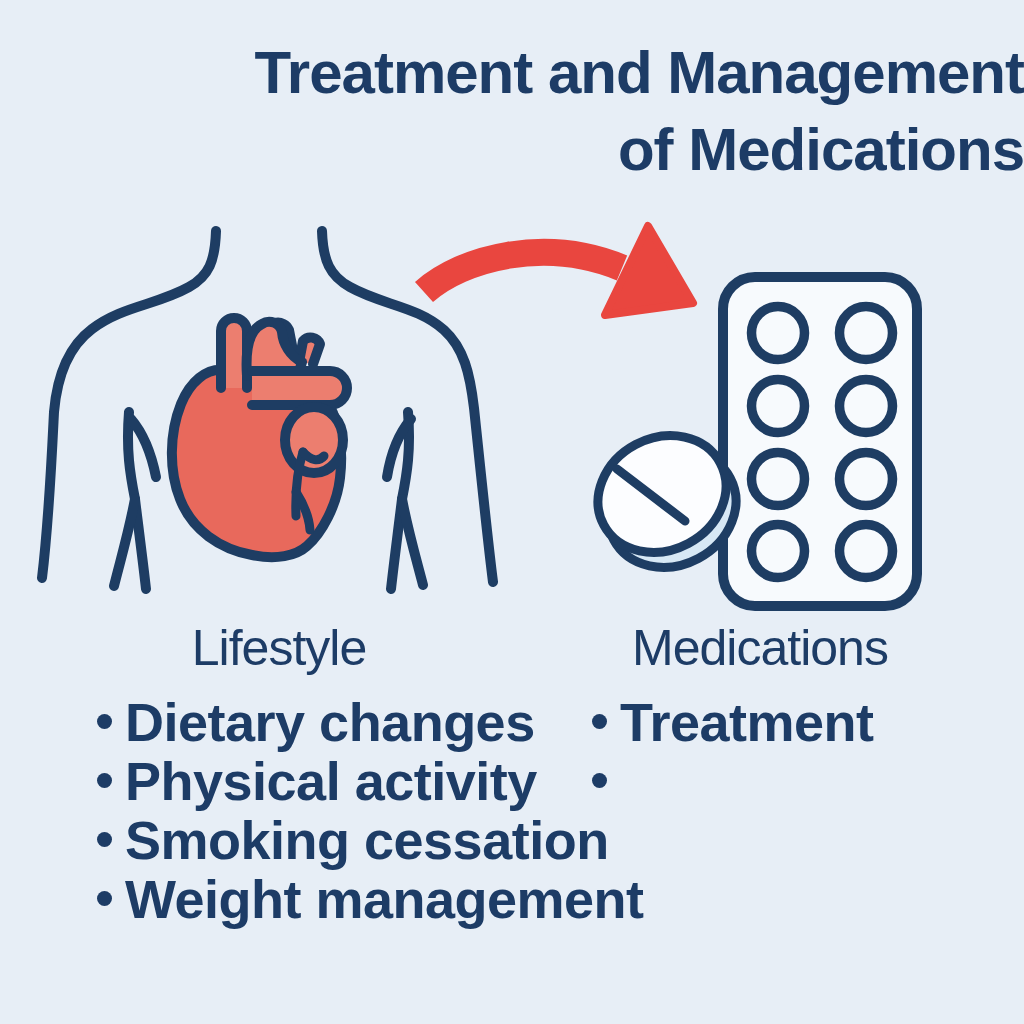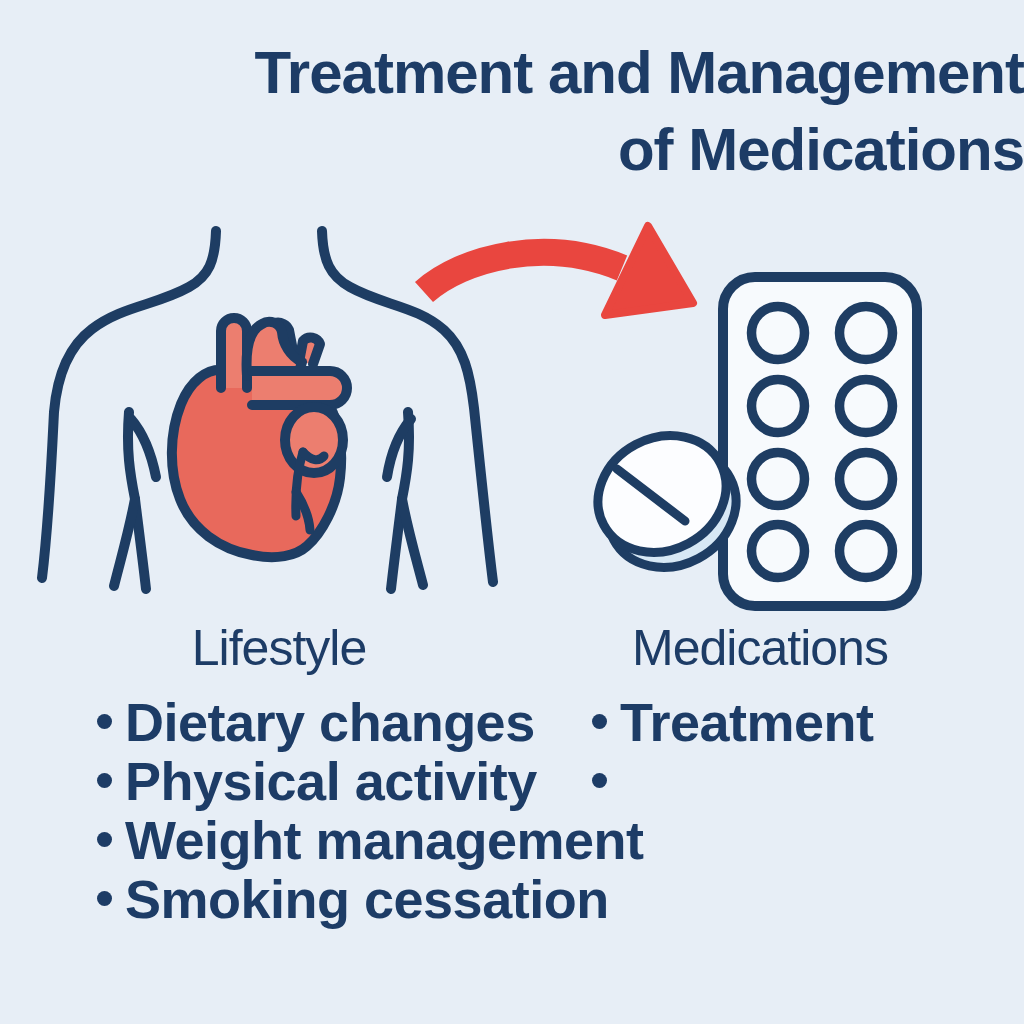--- a/index.html
+++ b/index.html
@@ -126,25 +126,25 @@
     <li>
       <span class="dot"></span>
       <span>Dietary changes</span>
     </li>
     <li>
       <span class="dot"></span>
       <span>Physical activity</span>
     </li>
     <li>
       <span class="dot"></span>
-      <span>Weight management</span>
+      <span>Smoking cessation</span>
     </li>
     <li>
       <span class="dot"></span>
-      <span>Smoking cessation</span>
+      <span>Weight management</span>
     </li>
   </ul>
 
   <ul class="list list-right">
     <li>
       <span class="dot"></span>
       <span>Treatment</span>
     </li>
     <li>
       <span class="dot"></span>

